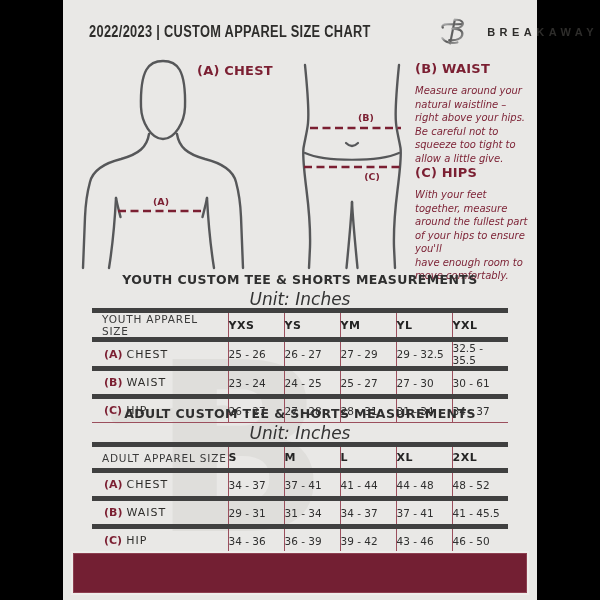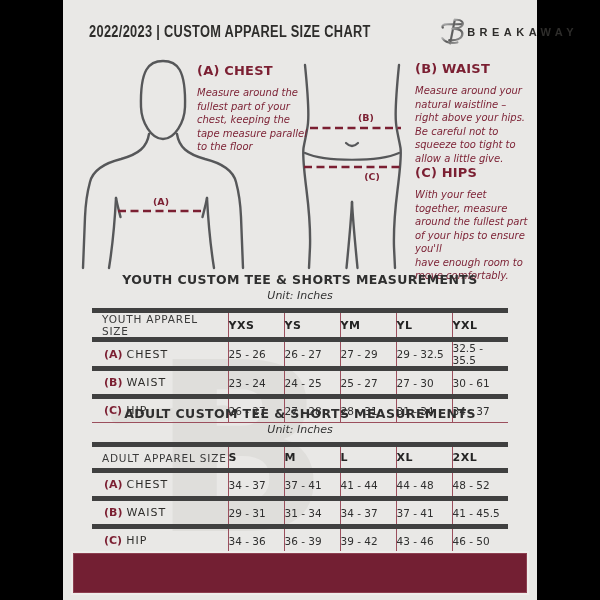--- a/index.html
+++ b/index.html
@@ -6,21 +6,21 @@
   .stage{position:relative;width:600px;height:600px;background:#000;overflow:hidden;
          font-family:"DejaVu Sans","Liberation Sans",sans-serif;}
   .page{position:absolute;left:63px;top:0;width:474px;height:600px;background:#e9e8e6;}
 
   
   .page-header{position:absolute;top:18px;left:26px;right:22px;height:28px;
                display:flex;justify-content:space-between;align-items:center;}
   .doc-title{font-family:"Liberation Sans",sans-serif;font-weight:700;font-size:16px;
              color:#2e2d2b;letter-spacing:.4px;transform:scaleX(.8);transform-origin:left center;
              white-space:nowrap;}
-  .brand{display:flex;align-items:center;gap:0;}
+  .brand{display:flex;align-items:center;gap:20px;}
   .brand-name{font-family:"Liberation Sans",sans-serif;font-weight:700;font-size:11px;
               letter-spacing:4.5px;color:#2e2d2b;white-space:nowrap;}
   .logo-svg{width:26px;height:30px;display:block;}
 
   
   .diagrams{position:absolute;left:0;top:55px;width:474px;height:215px;}
   .fig-svg{position:absolute;left:0;top:0;width:474px;height:215px;}
   .note{position:absolute;color:#7b1f32;}
   .note h3{margin:0 0 8px 0;font-size:13px;font-weight:700;letter-spacing:.2px;color:#7b1f32;}
   .note p{margin:0;font-size:10px;font-style:italic;line-height:13.5px;color:#7d2336;
@@ -36,21 +36,21 @@
         font-weight:700;font-size:235px;line-height:1;}
   .wm-bar{position:absolute;left:0;top:16px;width:120px;height:13px;background:#dfdedb;
           border-radius:7px;transform:rotate(-3deg);}
 
   
   .table-block{position:absolute;left:0;width:474px;z-index:1;}
   .tb-youth{top:272px;}
   .tb-adult{top:406px;}
   .tbl-title{text-align:center;font-weight:700;font-size:12.5px;color:#2f2f2f;
              letter-spacing:.4px;margin:0;}
-  .tbl-unit{text-align:center;font-style:italic;font-size:11px;color:#333;margin:2px 0 0 0;}
+  .tbl-unit{text-align:center;font-style:italic;font-size:17px;color:#333;margin:2px 0 0 0;}
   .size-table{position:absolute;left:29px;top:36px;width:416px;border-collapse:collapse;
               table-layout:fixed;}
   .size-table td{border-top:5px solid #404040;padding:0;vertical-align:middle;}
   .size-table tr:last-child td{border-bottom:1px solid #9b4f5d;}
   .size-table td + td{border-left:1px solid #9b4f5d;}
   .head-row td{height:21px;}
   .data-row td{height:23px;}
   .col-label{padding-left:10px !important;font-size:10.5px;letter-spacing:.8px;color:#3a3a3a;}
   .size-h{font-weight:700;font-size:11px;color:#242424;letter-spacing:.5px;}
   .row-label{padding-left:12px !important;font-size:11px;}
@@ -120,25 +120,20 @@
         </g>
         <g font-family="DejaVu Sans, sans-serif" font-size="9.5" font-weight="700" fill="#7b1f32" text-anchor="middle">
           <text x="98" y="150">(A)</text>
           <text x="303" y="66">(B)</text>
           <text x="309" y="125">(C)</text>
         </g>
       </svg>
 
       <div class="note note-a">
         <h3>(A) CHEST</h3>
-        <p>Measure around the
-fullest part of your
-chest, keeping the
-tape measure parallel
-to the floor</p>
       </div>
       <div class="note note-b">
         <h3>(B) WAIST</h3>
         <p>Measure around your
 natural waistline –
 right above your hips.
 Be careful not to
 squeeze too tight to
 allow a little give.</p>
       </div>

